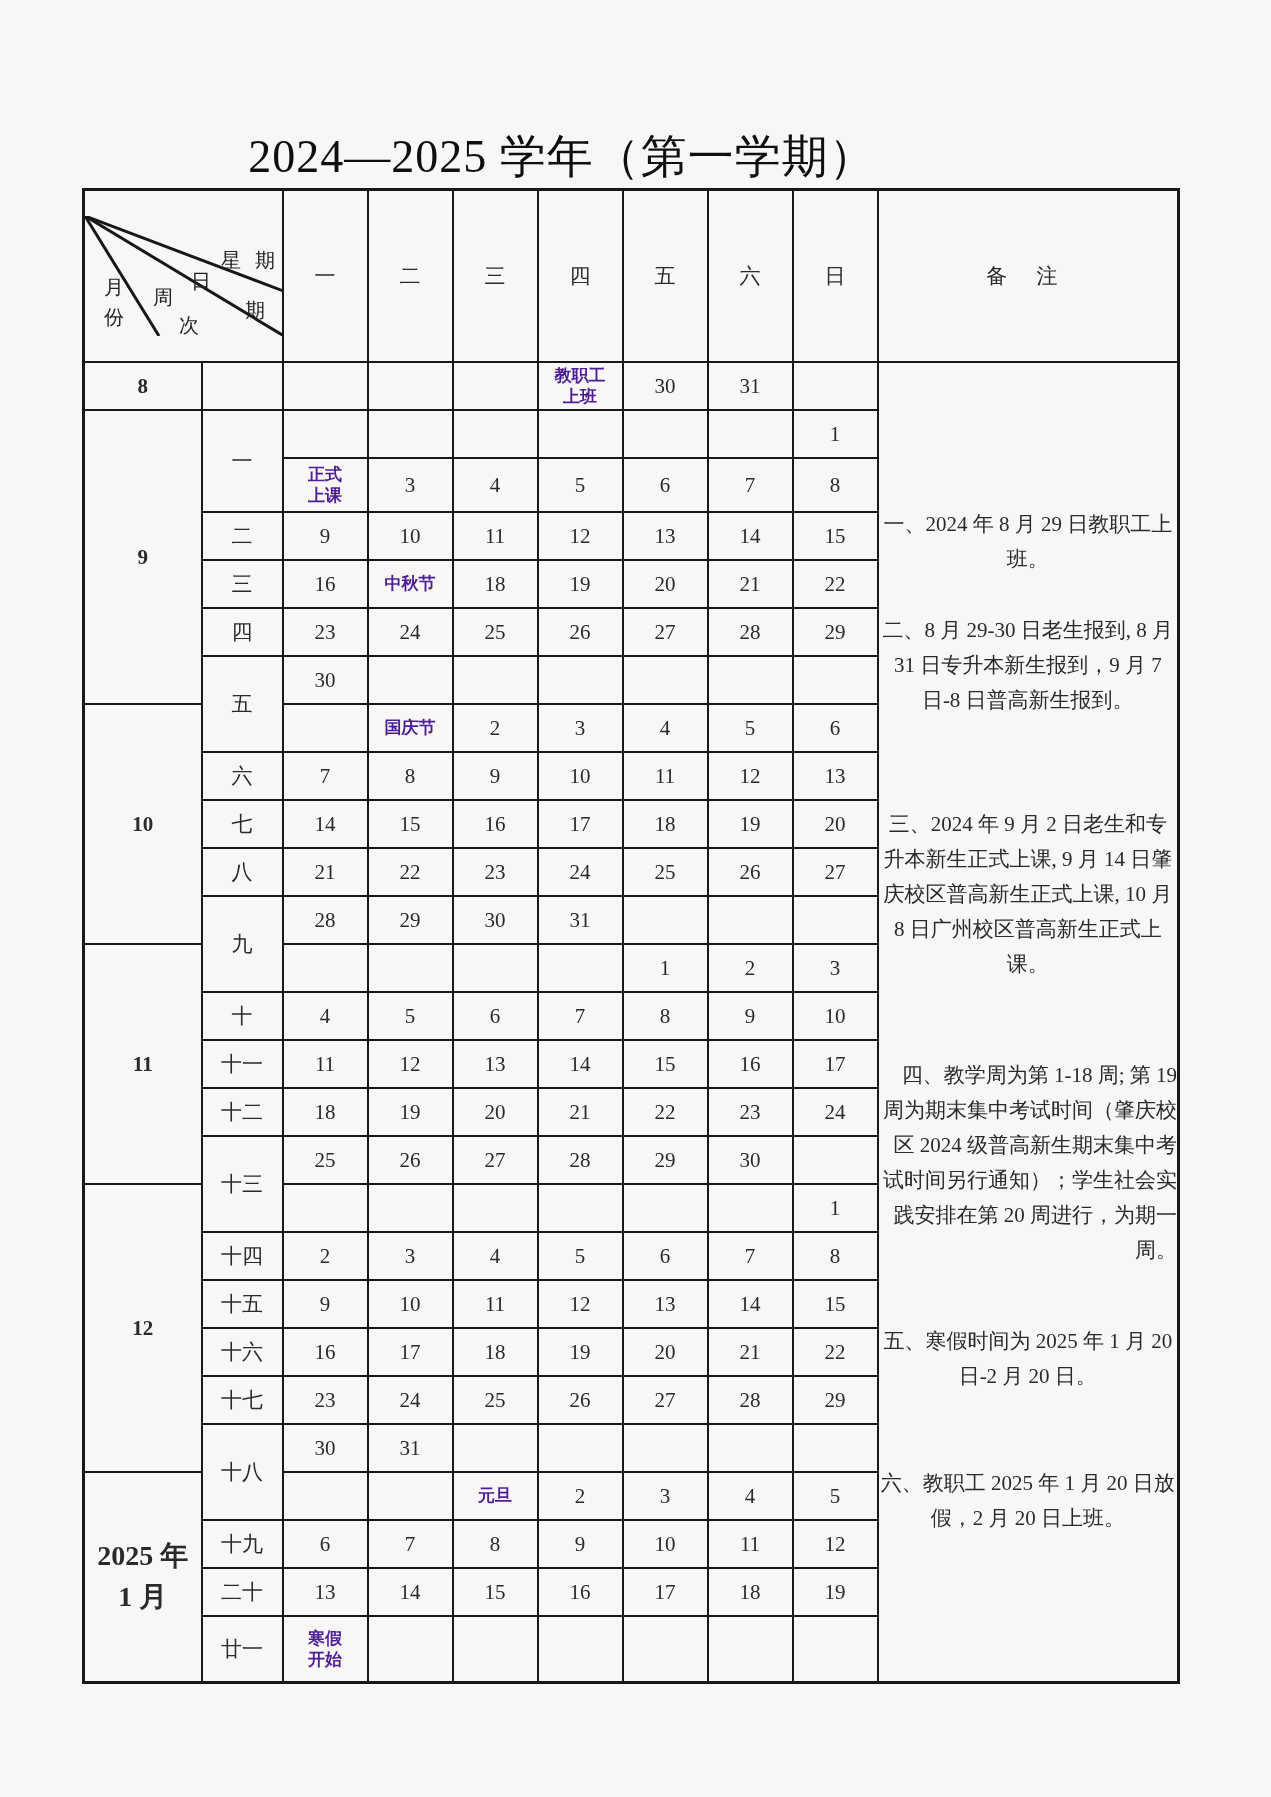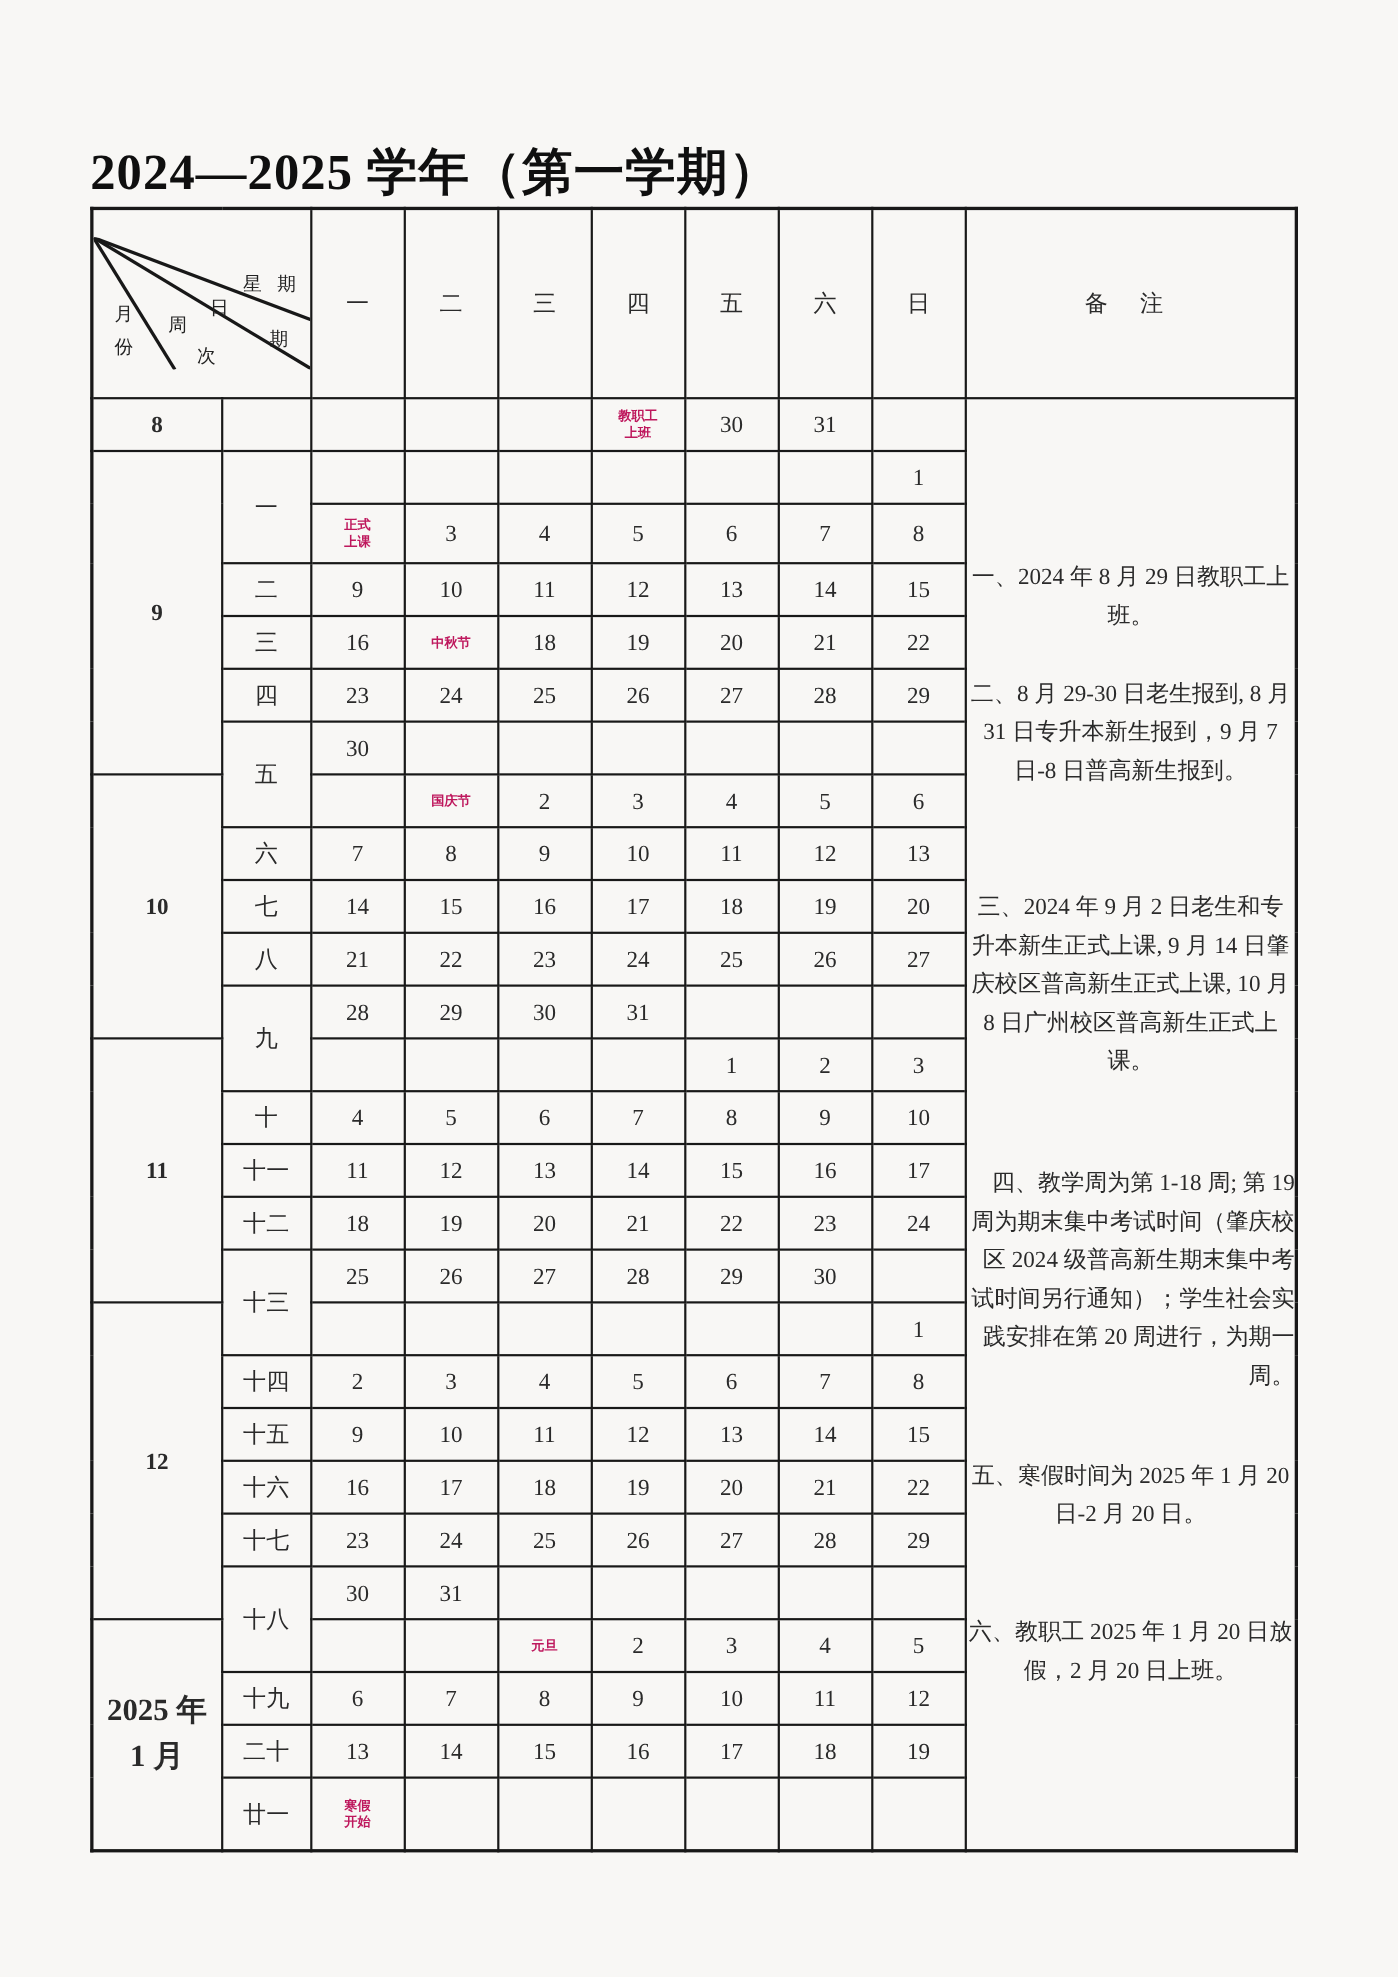--- a/index.html
+++ b/index.html
@@ -7,21 +7,22 @@
     width:1271px;height:1797px;
     background:#f8f7f5;
     font-family:"Liberation Serif","DejaVu Serif",serif;
     color:#161616;
     position:relative;
     -webkit-font-smoothing:antialiased;
   }
   .page{position:relative;width:1271px;height:1797px;overflow:hidden;}
   .title{
     position:absolute;left:82px;top:126px;width:960px;
-    font-size:46px;font-weight:700;letter-spacing:1px;
+    text-align:center;
+    font-size:46px;font-weight:400;letter-spacing:1px;
     color:#0f0f0f;
   }
   table.cal{
     position:absolute;left:82px;top:188px;
     border-collapse:collapse;
     table-layout:fixed;
     width:1095px;
     border:3px solid #181818;
   }
   table.cal td{
@@ -37,41 +38,41 @@
   tr.header-row{height:120px;}
   tr.cal-row{height:48px;}
   tr.tall-row{height:54px;}
   tr.last-row{height:66px;}
   td.corner{
     position:relative;padding:0;
   }
   .corner-box{position:relative;width:100%;height:120px;}
   .corner-box svg{position:absolute;left:0;top:0;}
   .corner-lab{
-    position:absolute;font-size:17px;color:#222;line-height:1;
+    position:absolute;font-size:20px;color:#222;line-height:1;
     white-space:nowrap;
   }
   .lab-weekday{left:136px;top:34px;letter-spacing:14px;}
   .lab-date-a{left:106px;top:55px;}
   .lab-date-b{left:160px;top:84px;}
   .lab-month-a{left:19px;top:61px;}
   .lab-month-b{left:19px;top:91px;}
   .lab-week-a{left:68px;top:71px;}
   .lab-week-b{left:94px;top:99px;}
   td.day-head{font-size:23px;color:#222;}
   td.notes-head{font-size:23px;color:#222;letter-spacing:12px;}
   td.month-cell{
     font-size:27px;font-weight:700;color:#141414;line-height:1.45;
   }
   td.month-cell.small{font-size:28px;}
   td.week-cell{font-size:21px;color:#2c2c2c;}
   td.day-cell{font-size:21px;}
   td.day-cell.special{
     font-family:"Liberation Sans","DejaVu Sans",sans-serif;
-    font-weight:700;font-size:12px;line-height:1.25;color:#be185d;margin-left:11px;
+    font-weight:700;font-size:17px;line-height:1.25;color:#4c1d95;margin-left:11px;
   }
   td.notes-cell{
     vertical-align:top;
     text-align:justify;
     padding:50px 16px 10px 22px;
     font-size:21px;line-height:35px;color:#1d1d1d;
     white-space:normal;
   }
   td.notes-cell p{margin:0 0 72px 0;}
   td.notes-cell p.g1{margin-bottom:36px;}

